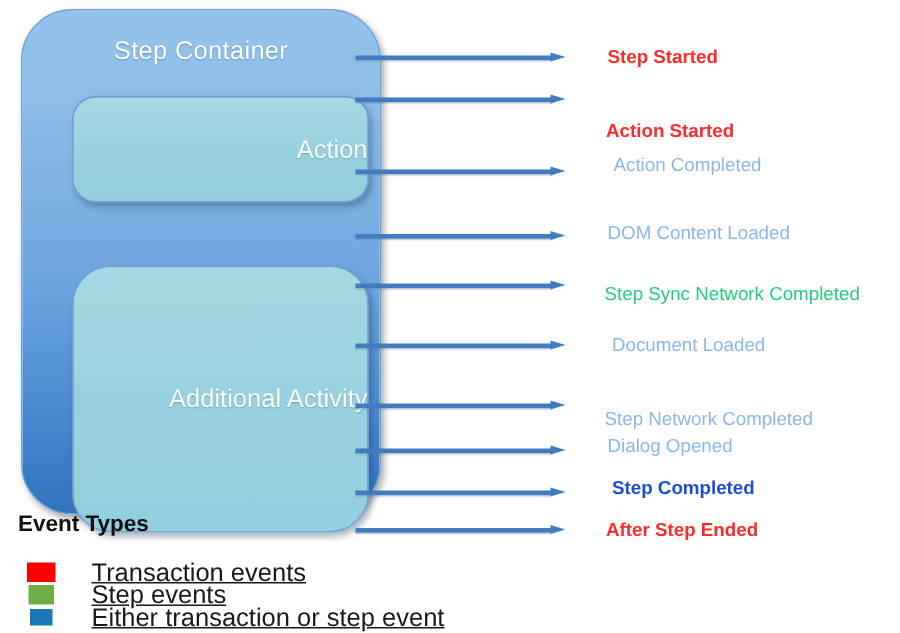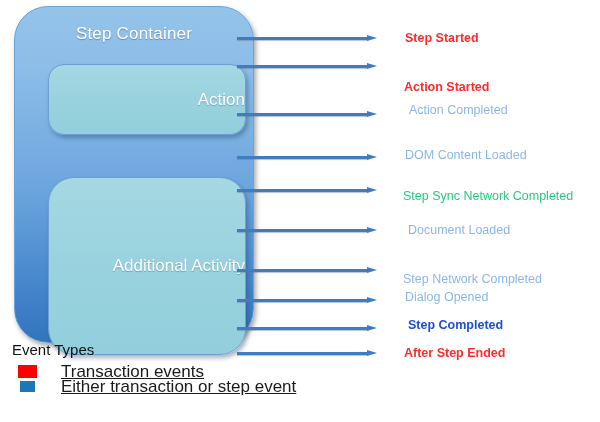--- a/index.html
+++ b/index.html
@@ -121,24 +121,24 @@
 
   
   .legend {
     position: absolute;
     left: 12px;
     top: 341px;
     width: 280px;
   }
   .legend-title {
     font-size: 15px;
-    font-weight: normal;
+    font-weight: bold;
     color: #111111;
     line-height: 17px;
-    margin-bottom: 6px;
+    margin-bottom: 16px;
   }
   .legend-row {
     display: flex;
     align-items: center;
     height: 15px;
   }
   .legend-swatch {
     flex: 0 0 auto;
     margin-left: 6px;
   }
@@ -235,20 +235,24 @@
       <div class="event-label red" style="left: 404px; top: 347px; color: rgb(255, 43, 43); font-weight: bold;">After Step Ended</div>
     </div>
 
   <div class="legend">
     <div class="legend-title">Event Types</div>
     <div id="legend-rows">
         <div class="legend-row r-red">
           <span class="legend-swatch sw-red" style="background: rgb(254, 0, 0);"></span>
           <span class="legend-text">Transaction events</span>
         </div>
+        <div class="legend-row r-green">
+          <span class="legend-swatch sw-green" style="background: rgb(112, 173, 71);"></span>
+          <span class="legend-text">Step events</span>
+        </div>
         <div class="legend-row r-blue">
           <span class="legend-swatch sw-blue" style="background: rgb(25, 120, 181);"></span>
           <span class="legend-text">Either transaction or step event</span>
         </div>
       </div>
   </div>
 
 </div>
 
 </body></html>

